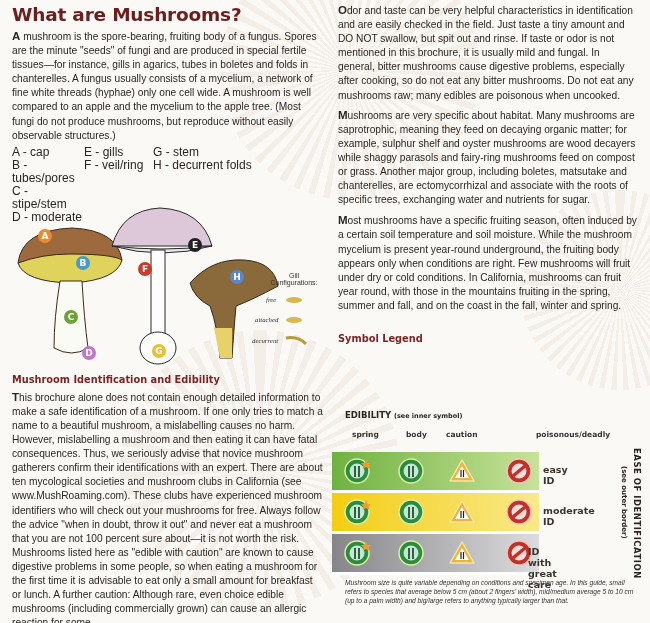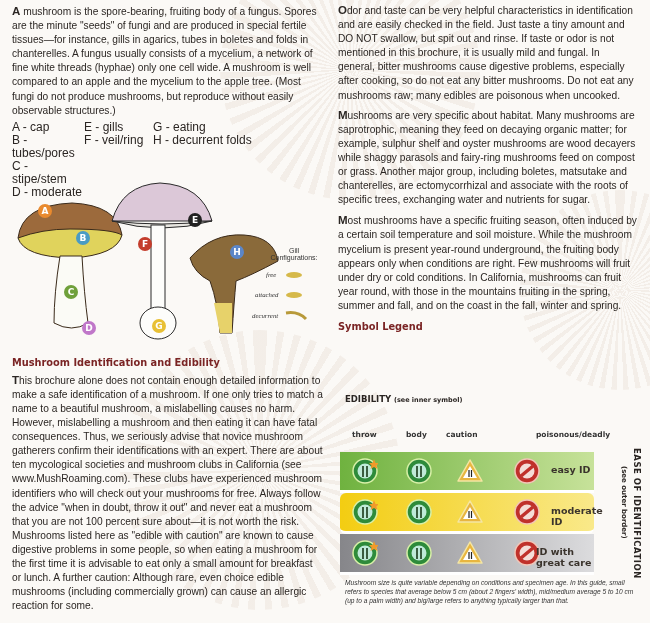--- a/index.html
+++ b/index.html
@@ -29,42 +29,43 @@
     font-size: 9.8px; color: #7a2424;
   }
   .parts-grid { display: grid; grid-template-columns: 72px 69px 100px; font-size: 12px; line-height: 13px; }
   .illus { position: relative; width: 320px; height: 178px; }
   .badge {
     position: absolute; width: 14px; height: 14px; border-radius: 50%;
     color: #fff; font-size: 9px; font-weight: bold; text-align: center; line-height: 14px;
     font-family: "DejaVu Sans", sans-serif;
   }
   .small-ital { font-style: italic; font-size: 6.8px; color: #333; font-family: "Liberation Serif", serif; }
-  .legend-table { position: absolute; left: 340px; top: 452px; width: 254px; }
+  .legend-table { position: absolute; left: 332px; top: 452px; width: 207px; }
   .leg-row { height: 38px; position: relative; border-bottom: 3px solid #fff; }
   .ico { position: absolute; top: 6px; width: 26px; height: 26px; }
   .leg-label { position: absolute; left: 194px; top: 12px; font-family: "DejaVu Sans", sans-serif; font-weight: bold; font-size: 9.5px; color: #3a332c; }
   .vert {
     position: absolute; writing-mode: vertical-rl; font-family: "DejaVu Sans", sans-serif;
   }
 </style>
 </head>
 <body>
 
 <div class="bg-fan" style="left:220px;top:-60px;width:260px;height:260px;"></div>
 <div class="bg-fan" style="left:120px;top:330px;width:280px;height:280px;"></div>
 <div class="bg-fan" style="left:520px;top:190px;width:200px;height:200px;"></div>
 
 <div class="col left">
+  <div class="title">What are Mushrooms?</div>
   <p style="margin-top:4px;"><b class="drop">A</b><span> mushroom is the spore-bearing, fruiting body of a fungus. Spores are the minute "seeds" of fungi and are produced in special fertile tissues—for instance, gills in agarics, tubes in boletes and folds in chanterelles. A fungus usually consists of a mycelium, a network of fine white threads (hyphae) only one cell wide. A mushroom is well compared to an apple and the mycelium to the apple tree. (Most fungi do not produce mushrooms, but reproduce without easily observable structures.)</span></p>
 
   <div class="parts-grid" style="margin-top:3px;">
     <span>A - cap</span>
     <span>E - gills</span>
-    <span>G - eating</span>
+    <span>G - stem</span>
     <span>B - tubes/pores</span>
     <span>F - veil/ring</span>
     <span>H - decurrent folds</span>
     <span>C - stipe/stem</span>
     <span></span>
       <span></span>
     <span>D - moderate</span>
     <span></span>
       <span></span>
   </div>
@@ -95,37 +96,37 @@
     <span class="badge" style="left:176px;top:50px;background:#222;">E</span>
     <span class="badge" style="left:126px;top:74px;background:#c43d2c;">F</span>
     <span class="badge" style="left:140px;top:156px;background:#e8c034;">G</span>
     <span class="badge" style="left:218px;top:82px;background:#5b86c8;">H</span>
     <div class="small-ital" style="position:absolute;left:254px;top:84px;width:56px;text-align:center;font-style:normal;font-family:'Liberation Sans',sans-serif;font-size:7px;">Gill Configurations:</div>
     <div class="small-ital" style="position:absolute;left:254px;top:108px;">free</div>
     <div class="small-ital" style="position:absolute;left:243px;top:128px;">attached</div>
     <div class="small-ital" style="position:absolute;left:240px;top:149px;">decurrent</div>
   </div>
 
-  <div class="h2" style="margin-top:16px;">Mushroom Identification and Edibility</div>
+  <div class="h2" style="margin-top:8px;">Mushroom Identification and Edibility</div>
   <p style="margin-top:5px;"><b class="drop">T</b><span>his brochure alone does not contain enough detailed information to make a safe identification of a mushroom. If one only tries to match a name to a beautiful mushroom, a mislabelling causes no harm. However, mislabelling a mushroom and then eating it can have fatal consequences. Thus, we seriously advise that novice mushroom gatherers confirm their identifications with an expert. There are about ten mycological societies and mushroom clubs in California (see www.MushRoaming.com). These clubs have experienced mushroom identifiers who will check out your mushrooms for free. Always follow the advice "when in doubt, throw it out" and never eat a mushroom that you are not 100 percent sure about—it is not worth the risk. Mushrooms listed here as "edible with caution" are known to cause digestive problems in some people, so when eating a mushroom for the first time it is advisable to eat only a small amount for breakfast or lunch. A further caution: Although rare, even choice edible mushrooms (including commercially grown) can cause an allergic reaction for some.</span></p>
 </div>
 
 <div class="col right">
   <p style="margin-top:3px;"><b class="drop">O</b><span>dor and taste can be very helpful characteristics in identification and are easily checked in the field. Just taste a tiny amount and DO NOT swallow, but spit out and rinse. If taste or odor is not mentioned in this brochure, it is usually mild and fungal. In general, bitter mushrooms cause digestive problems, especially after cooking, so do not eat any bitter mushrooms. Do not eat any mushrooms raw; many edibles are poisonous when uncooked.</span></p>
   <p style="margin-top:5px;"><b class="drop">M</b><span>ushrooms are very specific about habitat. Many mushrooms are saprotrophic, meaning they feed on decaying organic matter; for example, sulphur shelf and oyster mushrooms are wood decayers while shaggy parasols and fairy-ring mushrooms feed on compost or grass. Another major group, including boletes, matsutake and chanterelles, are ectomycorrhizal and associate with the roots of specific trees, exchanging water and nutrients for sugar.</span></p>
   <p style="margin-top:6px;"><b class="drop">M</b><span>ost mushrooms have a specific fruiting season, often induced by a certain soil temperature and soil moisture. While the mushroom mycelium is present year-round underground, the fruiting body appears only when conditions are right. Few mushrooms will fruit under dry or cold conditions. In California, mushrooms can fruit year round, with those in the mountains fruiting in the spring, summer and fall, and on the coast in the fall, winter and spring.</span></p>
-  <div class="h2" style="margin-top:8px;">Symbol Legend</div>
-</div>
-
-<div style="position:absolute;left:345px;top:394px;font-family:'DejaVu Sans',sans-serif;font-size:8.5px;">
+  <div class="h2" style="margin-top:20px;">Symbol Legend</div>
+</div>
+
+<div style="position:absolute;left:345px;top:410px;font-family:'DejaVu Sans',sans-serif;font-size:8.5px;">
   <b>EDIBILITY</b>
   <span style="font-size:6.5px;font-weight:bold;">(see inner symbol)</span>
 </div>
 <div style="position:absolute;top:430px;left:0;font-family:'DejaVu Sans',sans-serif;font-size:7.5px;font-weight:bold;color:#333;">
-  <span style="position:absolute;left:352px;">throw</span>
+  <span style="position:absolute;left:352px;">spring</span>
   <span style="position:absolute;left:406px;">body</span>
   <span style="position:absolute;left:446px;">caution</span>
   <span style="position:absolute;left:498px;white-space:nowrap;margin-left:38px;">poisonous/deadly</span>
 </div>
 
 <div class="legend-table">
   <div class="leg-row" style="background:linear-gradient(90deg,#6fb23f,#c7e29a);">
     <div class="ico" style="left:12px;"><svg width="26" height="26" viewBox="0 0 26 26">
           <circle cx="13" cy="13" r="12" fill="#2e8b3a" stroke="#d8f0a8" stroke-width="1.5"></circle>
           <circle cx="13" cy="13" r="7.5" fill="#bfead8"></circle>
@@ -142,21 +143,21 @@
           <path d="M13 8 L20 20 L6 20Z" fill="#fff"></path>
           <path d="M12 12 v7 M14.5 12 v7" stroke="#222" stroke-width="1.2"></path>
         </svg></div>
     <div class="ico" style="left:174px;"><svg width="26" height="26" viewBox="0 0 26 26">
           <circle cx="13" cy="13" r="12" fill="#c0312b" stroke="#f2c6b8" stroke-width="1.5"></circle>
           <circle cx="13" cy="13" r="7.5" fill="#f4ddd8"></circle>
           <path d="M7 18 L19 8" stroke="#c0312b" stroke-width="3.5"></path>
         </svg></div>
     <span class="leg-label" style="left:211px;">easy ID</span>
   </div>
-  <div class="leg-row" style="background:linear-gradient(90deg,#f3cd12,#f9e98a);border-radius:6px;">
+  <div class="leg-row" style="background:linear-gradient(90deg,#f3cd12,#f9e98a);">
     <div class="ico" style="left:12px;"><svg width="26" height="26" viewBox="0 0 26 26">
           <circle cx="13" cy="13" r="12" fill="#2e8b3a" stroke="#d8f0a8" stroke-width="1.5"></circle>
           <circle cx="13" cy="13" r="7.5" fill="#bfead8"></circle>
           <path d="M11 8 v11 M15 8 v11" stroke="#1a3a1a" stroke-width="1.6"></path>
           <polygon points="22,1 23.5,5 27,5 24.5,7.5 25.5,11 22,9 18.5,11 19.5,7.5 17,5 20.5,5" fill="#f09a2a"></polygon>
         </svg></div>
     <div class="ico" style="left:66px;"><svg width="26" height="26" viewBox="0 0 26 26">
           <circle cx="13" cy="13" r="12" fill="#2e8b3a" stroke="#d8f0a8" stroke-width="1.5"></circle>
           <circle cx="13" cy="13" r="7.5" fill="#bfead8"></circle>
           <path d="M11 8 v11 M15 8 v11" stroke="#1a3a1a" stroke-width="1.6"></path>

